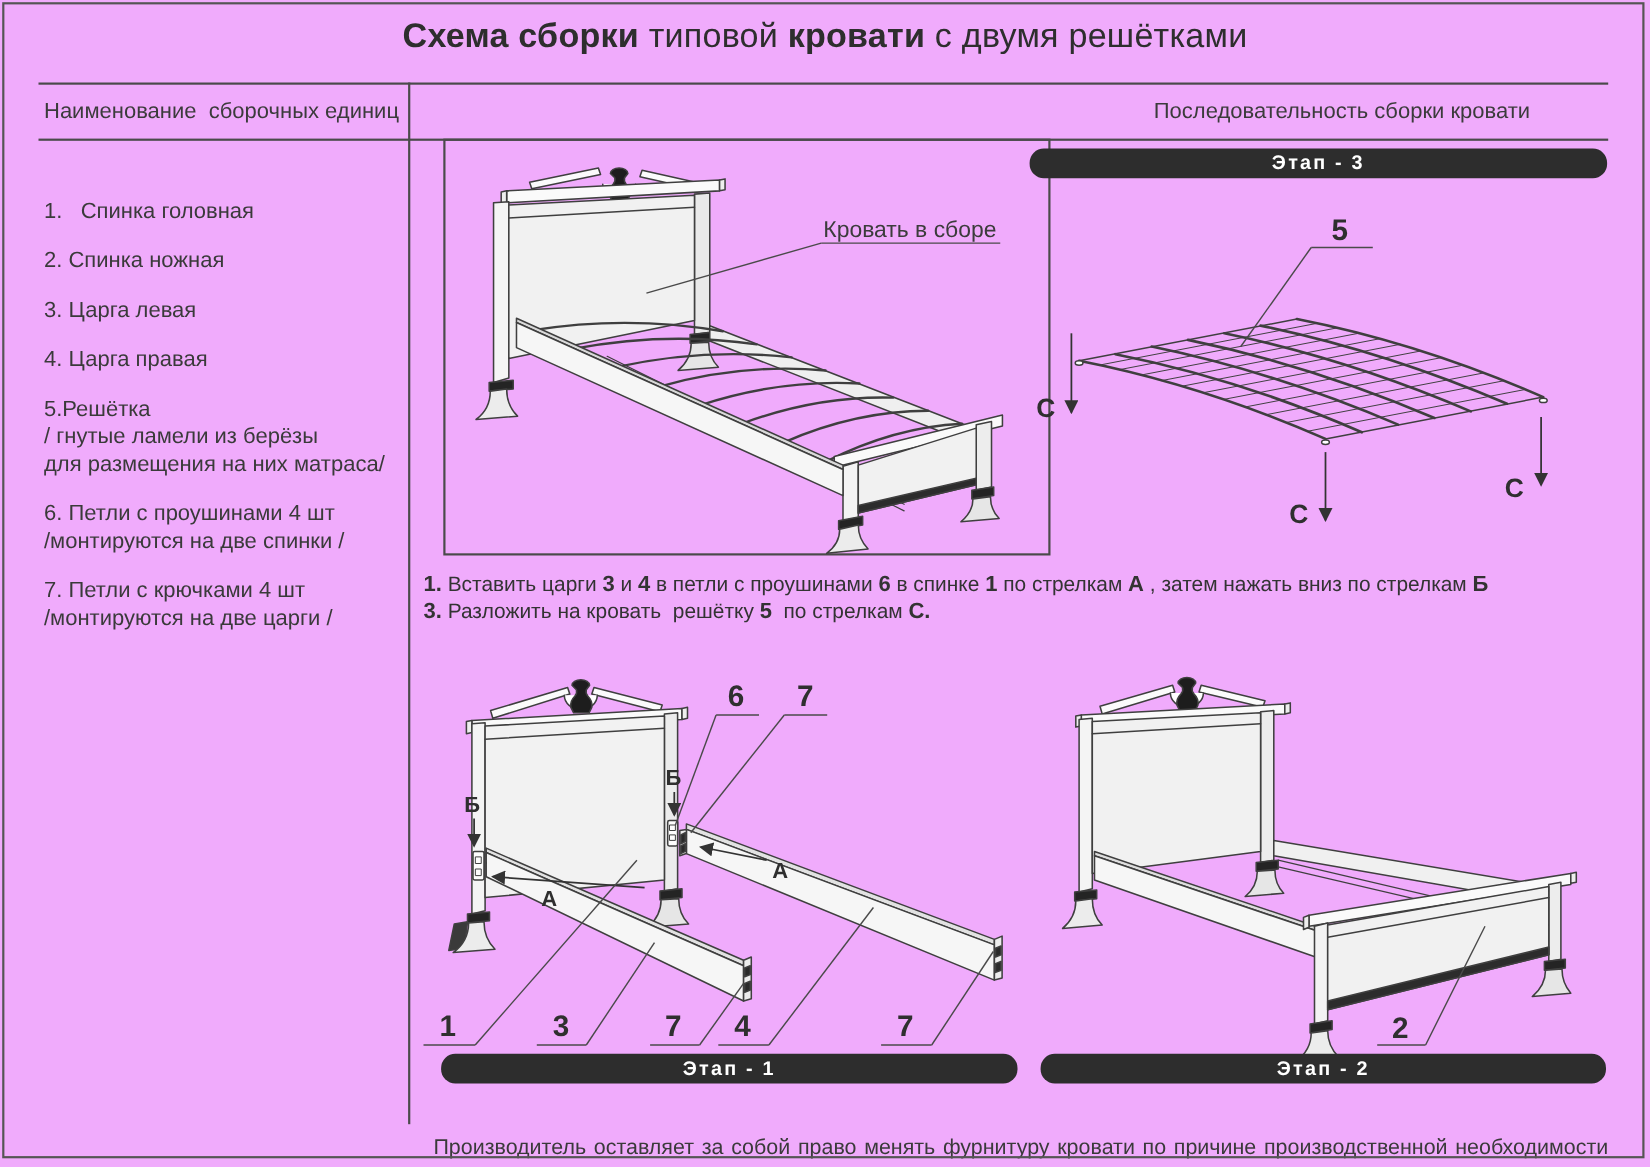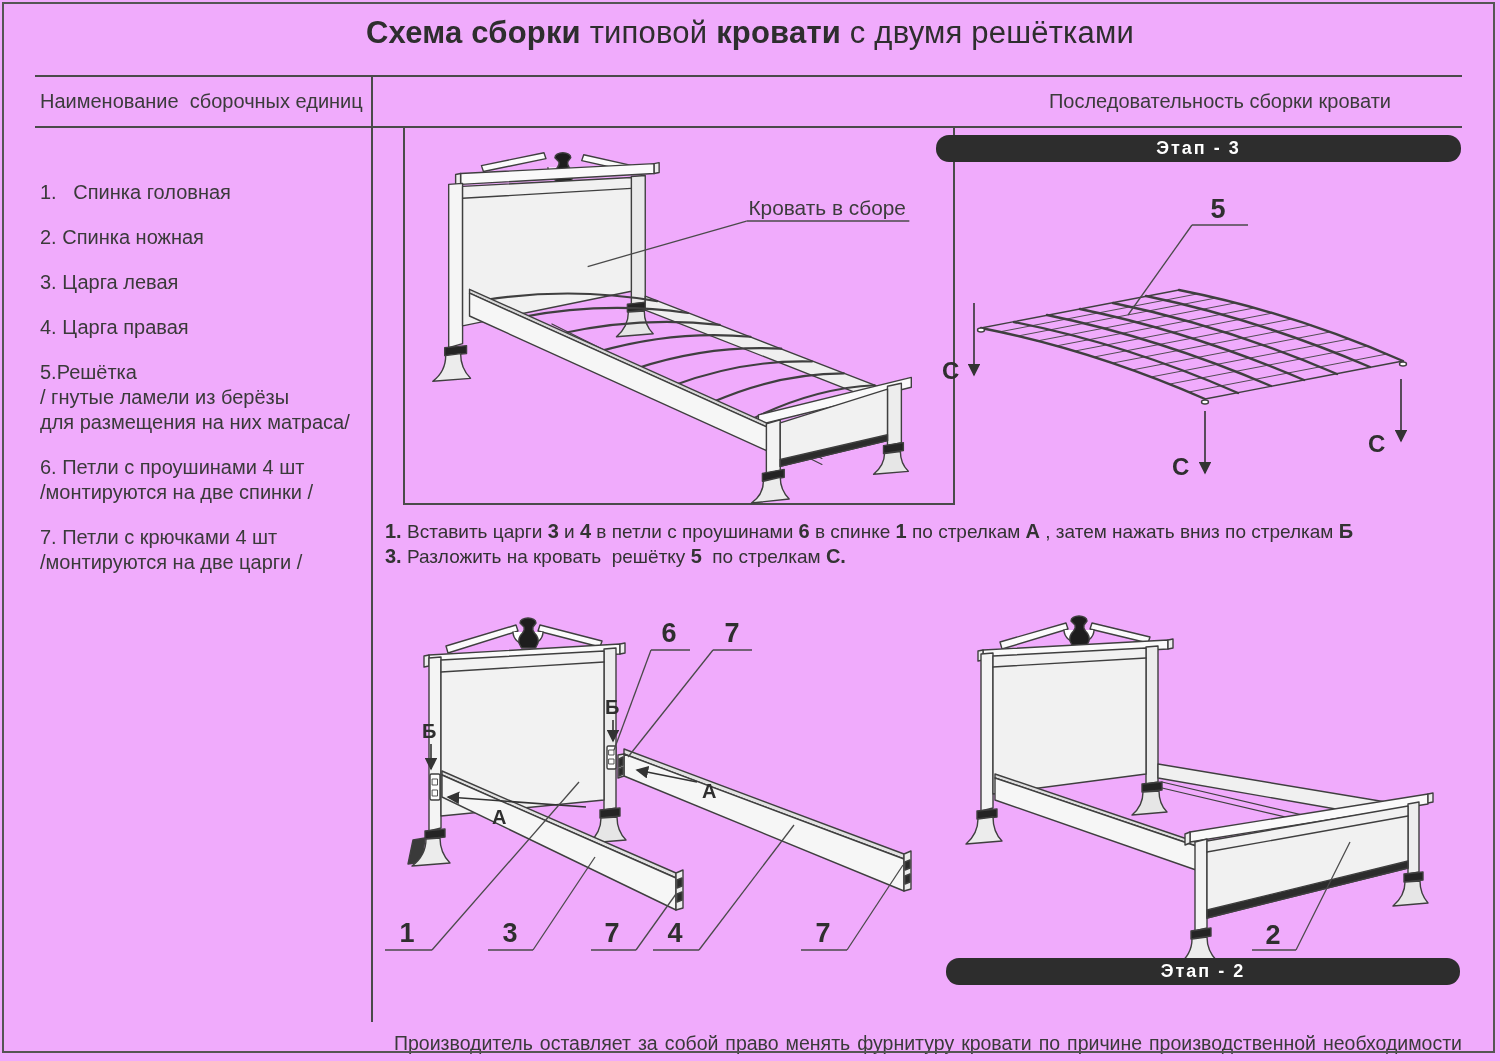--- a/index.html
+++ b/index.html
@@ -337,20 +337,23 @@
 
     <g>
       <text class="callout" x="333" y="334" text-anchor="middle">2</text>
       <g stroke="#4a4a4a" stroke-width="1.3" fill="none">
         <line x1="312" y1="340" x2="356" y2="340"></line>
         <line x1="356" y1="340" x2="410" y2="232"></line>
       </g>
     </g>
   </svg>
 
+  <div class="abs banner" style="left:401px; top:958px; width:524px;">
+    <span>Этап - 1</span>
+  </div>
   <div class="abs banner" style="left:946px; top:958px; width:514px;">
     <span>Этап - 2</span>
   </div>
 
   <div class="abs footer-note">Производитель оставляет за собой право менять фурнитуру кровати по причине производственной необходимости</div>
 
   <div class="abs page-border"></div>
 </div>
 
 </body></html>

